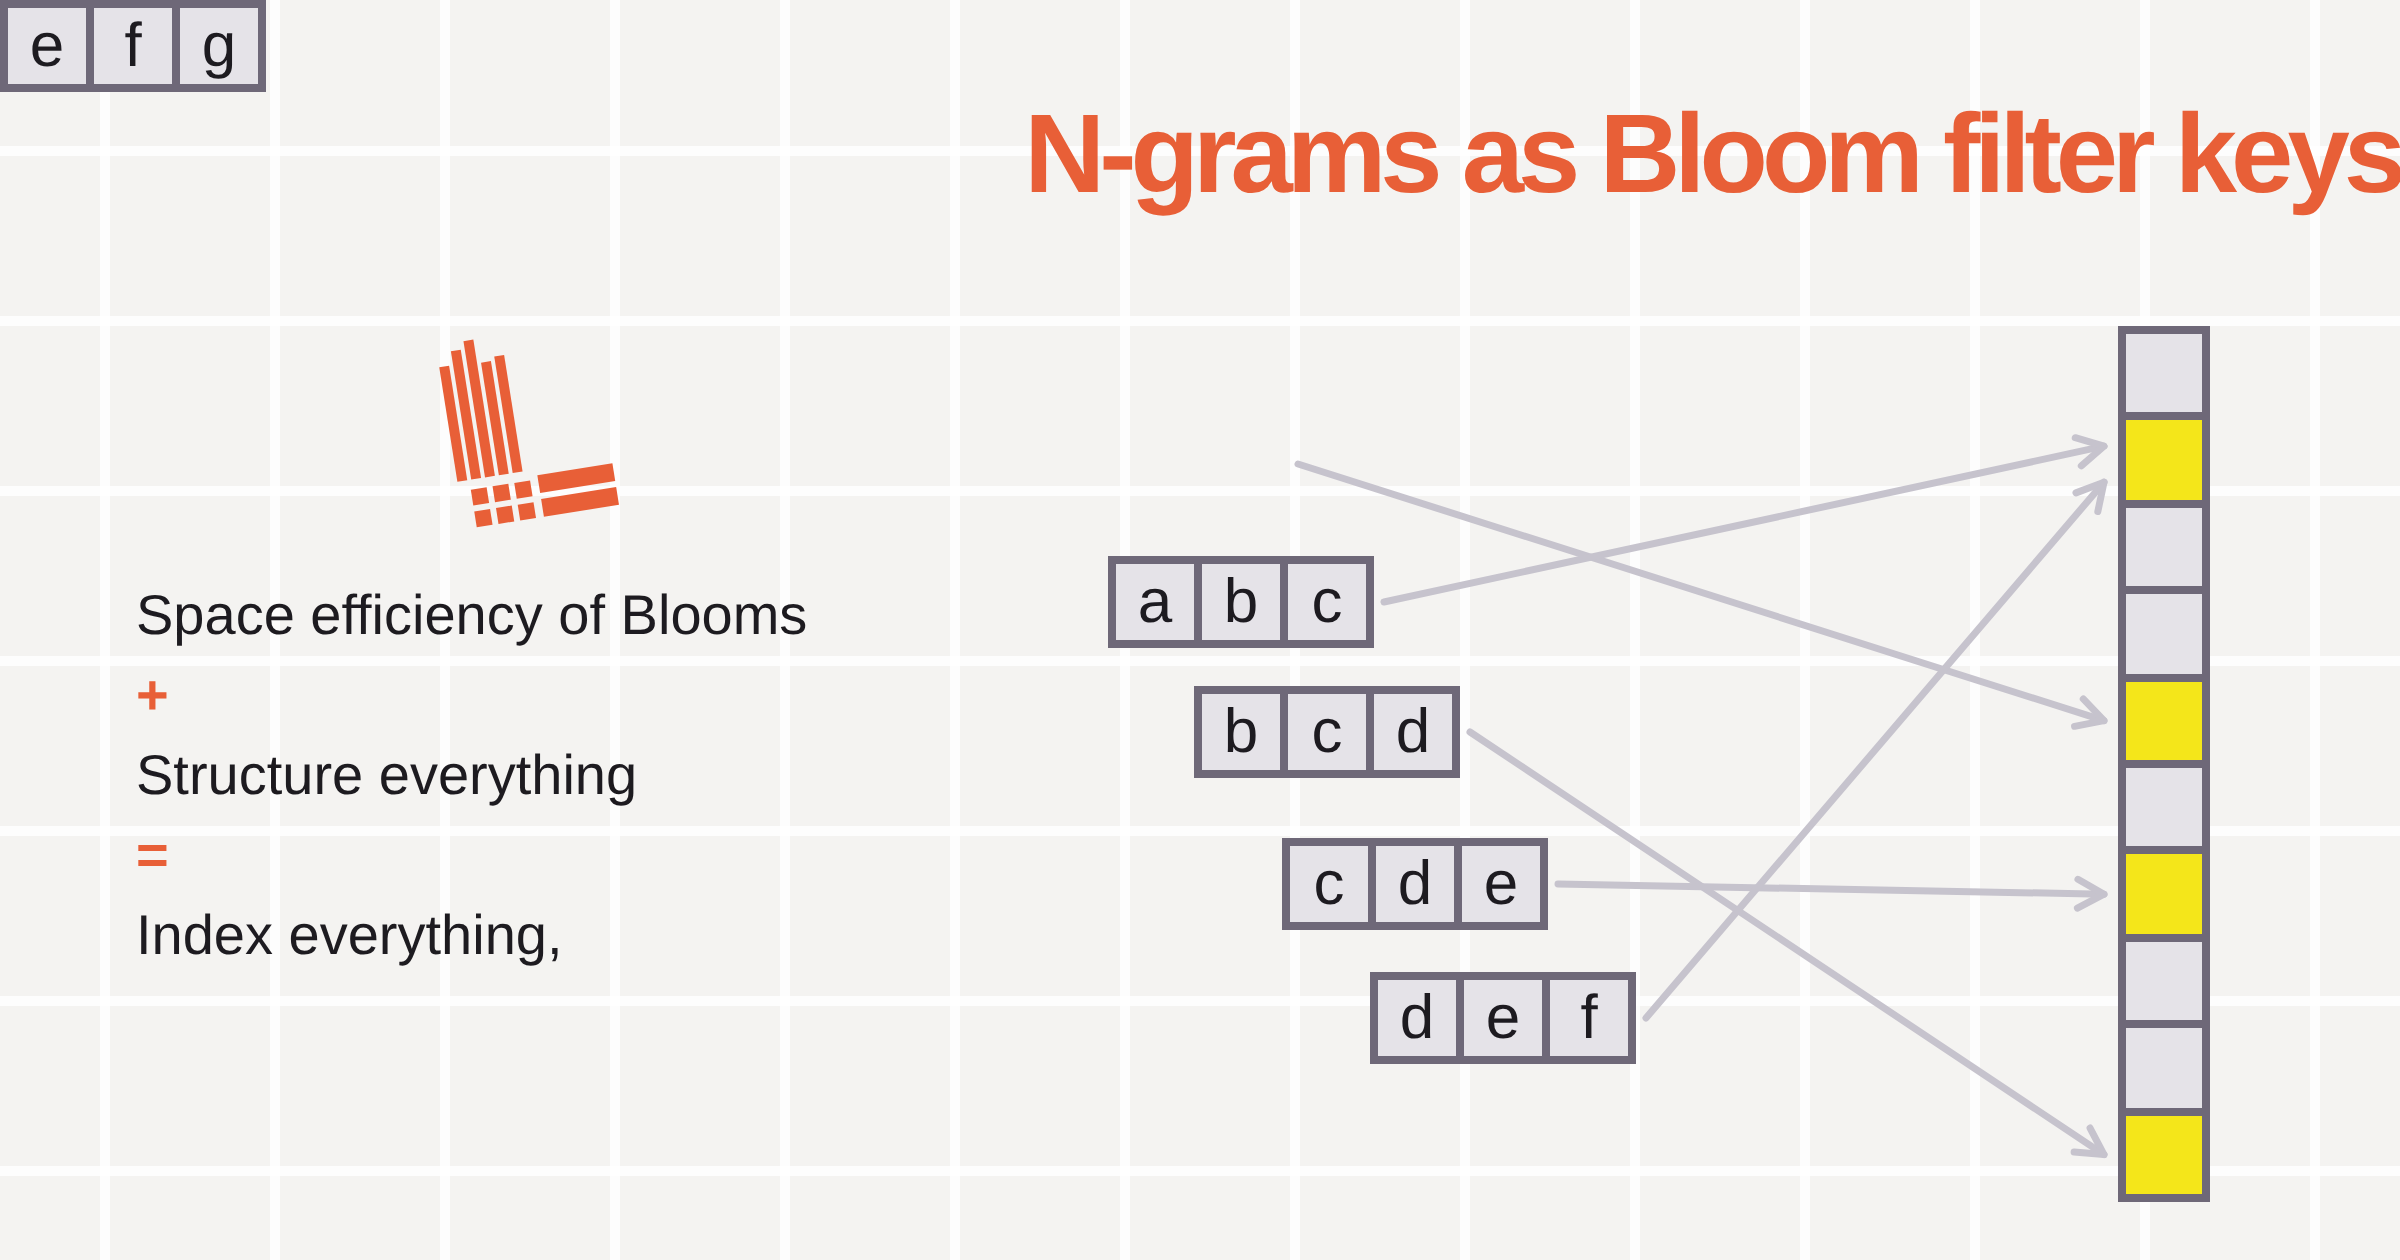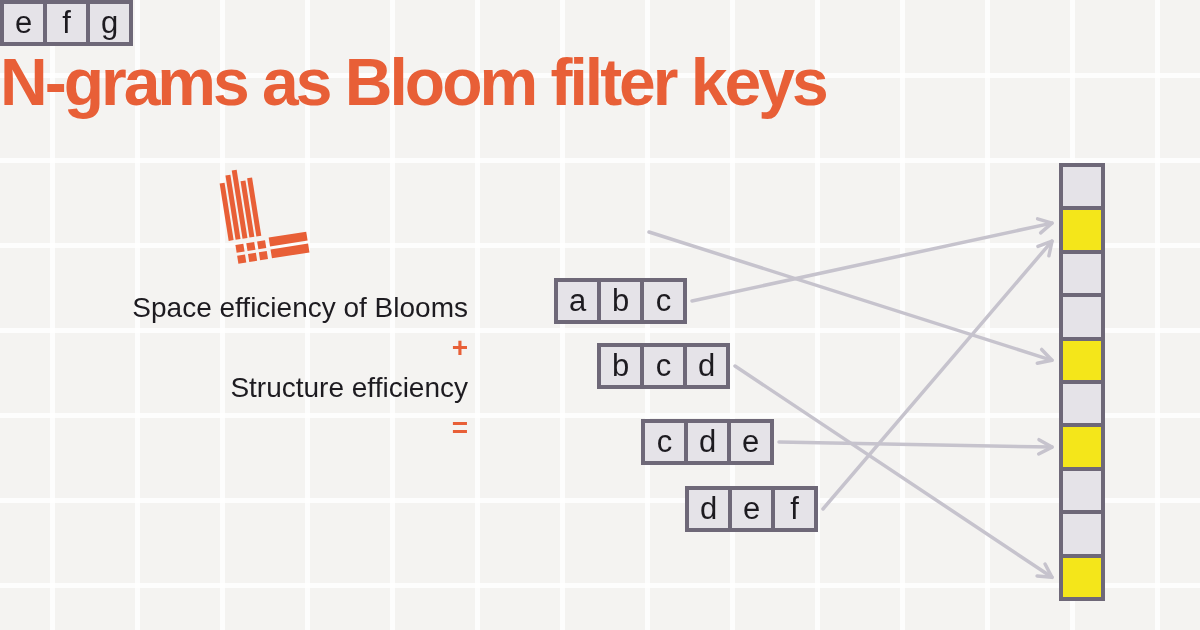--- a/index.html
+++ b/index.html
@@ -14,33 +14,33 @@
       linear-gradient(to bottom, rgba(255,255,255,.85) 0 5px, transparent 5px);
     background-size:85px 85px, 85px 85px;
     background-position:50px 0px, 0px -12px;
     font-family:"Liberation Sans", sans-serif;
     color:var(--text,#1D1B20);
   }
   .title{
     position:absolute;
     left:0;right:0;top:44px;
     margin:0;
-    text-align:left;
-    font-size:66px;
+    text-align:right;
+    font-size:56px;
     font-weight:700;
     letter-spacing:-3px;
     color:var(--accent,#E85F37);
     white-space:nowrap;
   }
   .logo{position:absolute;left:203px;top:160px;width:110px;height:110px;}
   .logo rect{fill:var(--accent,#E85F37);}
   .formula{
     position:absolute;
     left:68px;top:288px;width:400px;
-    text-align:right;
+    text-align:left;
     font-size:28px;
     line-height:40px;
     font-weight:500;
   }
   .fline{white-space:nowrap;}
   .fline.accent{
     color:var(--accent,#E85F37);
     font-weight:700;
     font-size:28px;
   }
@@ -95,22 +95,23 @@
       <rect x="39" y="92" width="8" height="8"></rect>
       <rect x="50" y="92" width="8" height="8"></rect>
       <rect x="62" y="79" width="38" height="9"></rect>
       <rect x="62" y="91" width="38" height="9"></rect>
     </g>
   </svg>
 
   <div class="formula">
     <div class="fline">Space efficiency of Blooms</div>
     <div class="fline accent">+</div>
-    <div class="fline">Structure efficiency</div>
+    <div class="fline">Structure everything</div>
     <div class="fline accent">=</div>
+    <div class="fline">Index everything,</div>
   </div>
 
   <div class="ngram">
     <div class="cell">a</div>
     <div class="cell">b</div>
     <div class="cell">c</div>
   </div>
   <div class="ngram">
     <div class="cell">b</div>
     <div class="cell">c</div>

